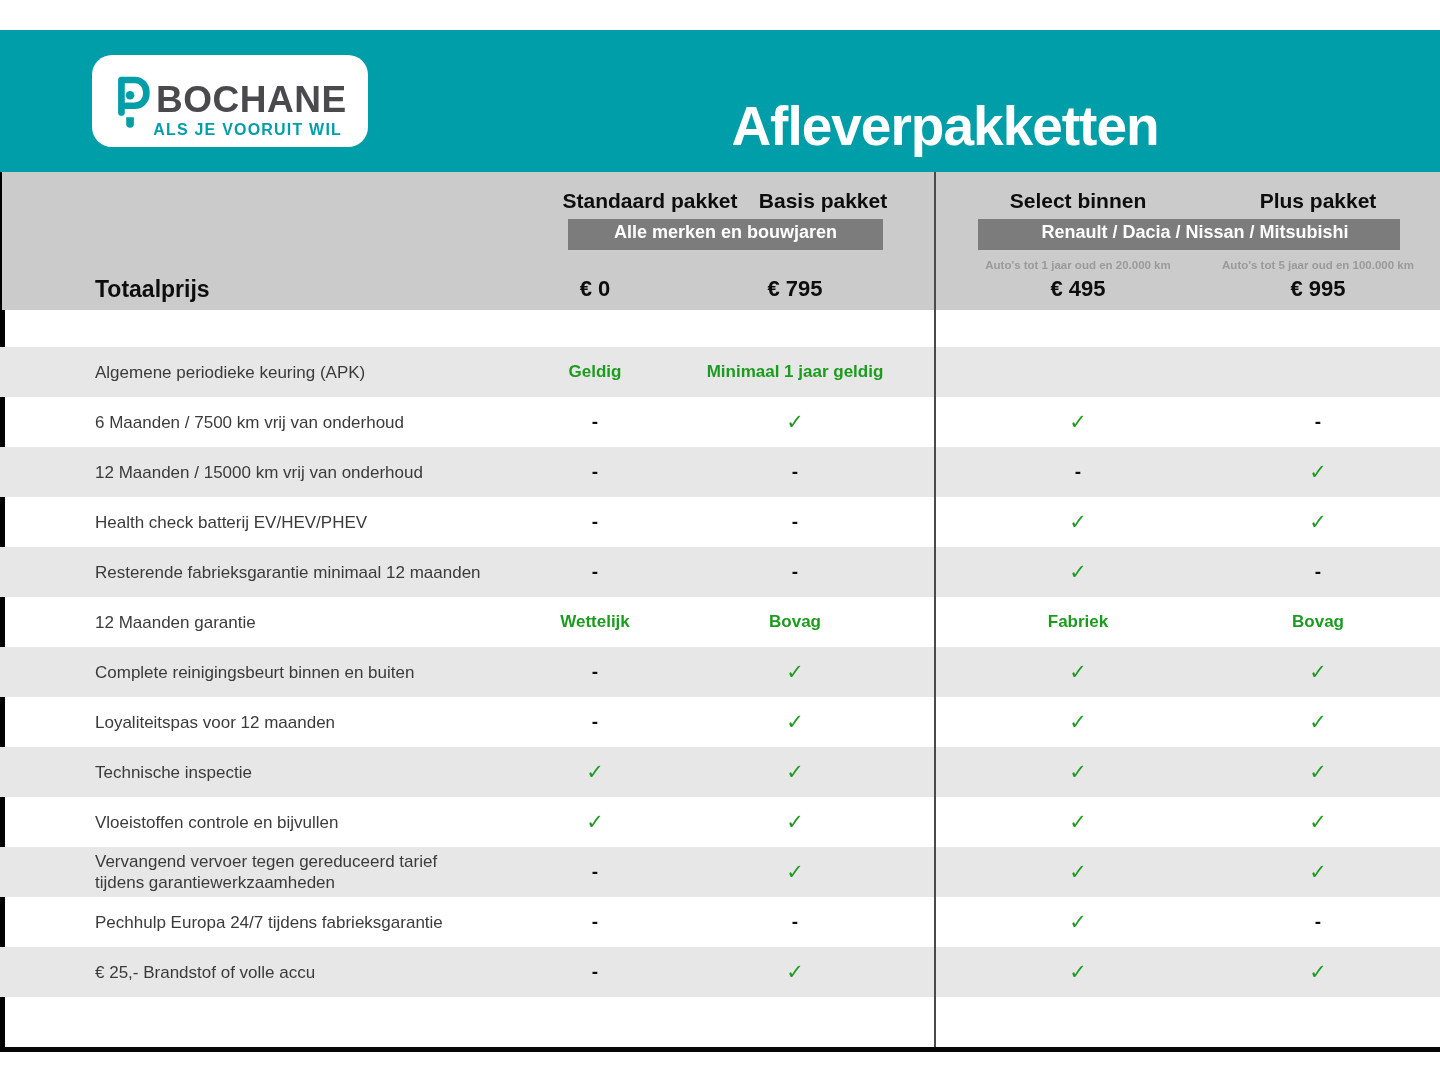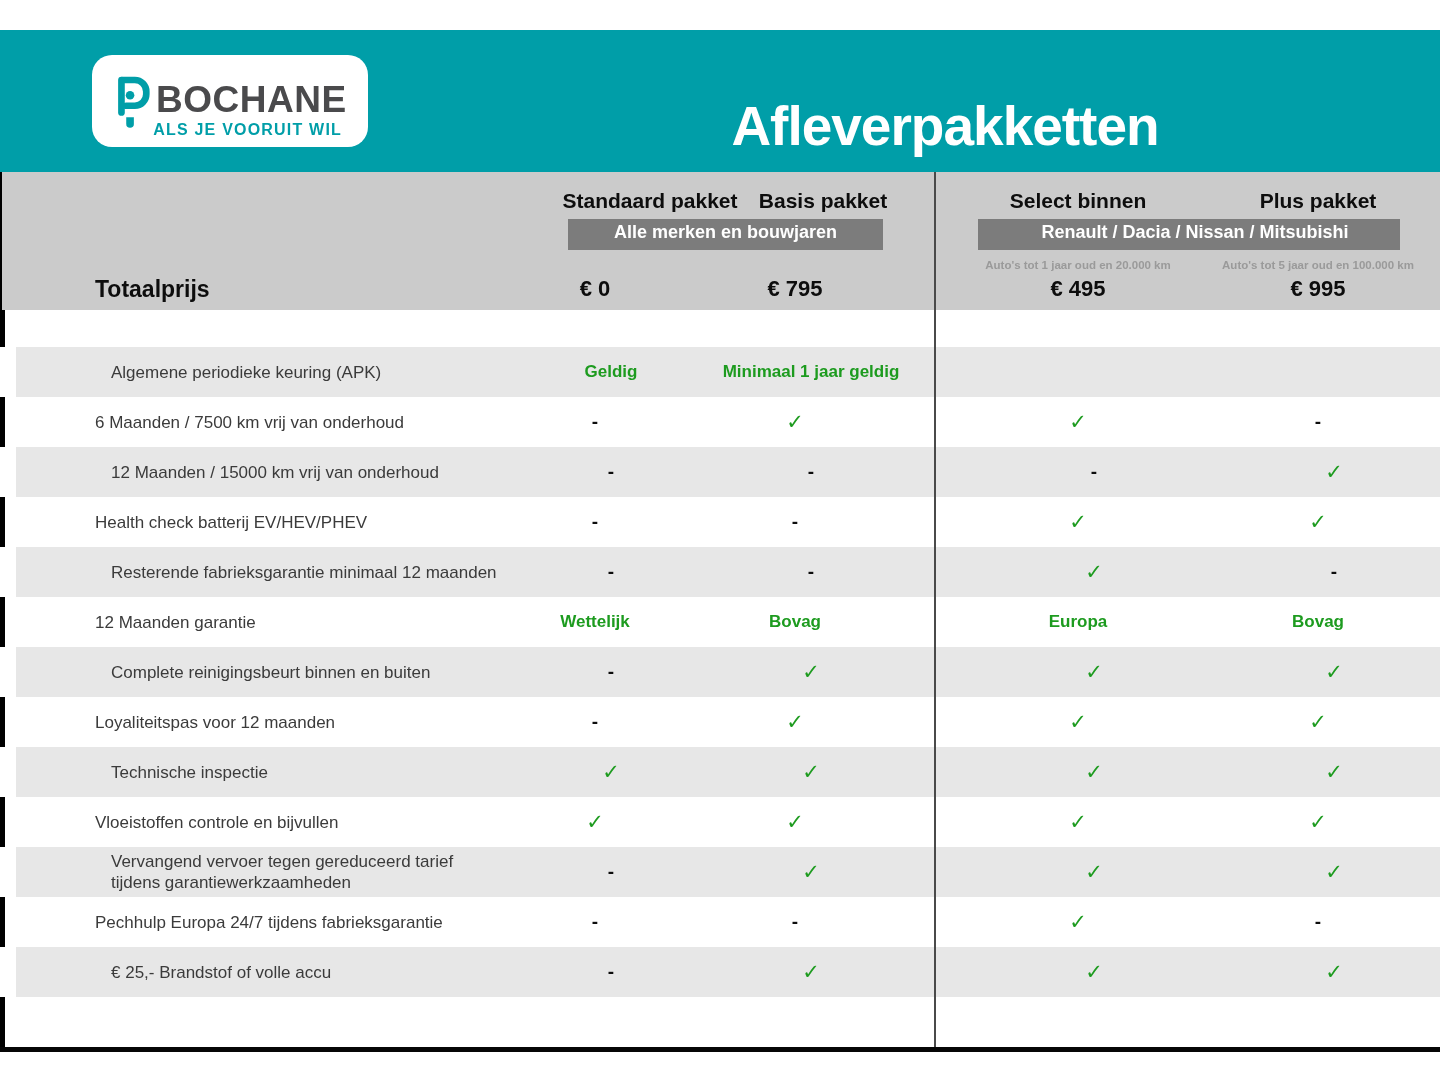--- a/index.html
+++ b/index.html
@@ -41,21 +41,21 @@
 
   .price-label { position:absolute; left:95px; top:104px; font-size:23px; font-weight:bold; color:#0d0d0d; }
   .price { position:absolute; top:104px; width:200px; text-align:center; font-size:22px; font-weight:bold; color:#0d0d0d; }
   .p1 { left:495px; } .p2 { left:695px; } .p3 { left:978px; } .p4 { left:1218px; }
 
   .gap-row { position:relative; height:37px; background:#ffffff; }
   .gap-row::before, .row.white::before, .bottom-row::before {
     content:""; position:absolute; left:0; top:0; width:5px; height:100%; background:#000; }
 
   .row { position:relative; height:50px; }
-  .row.gray { background:var(--rowgray);margin-left:16px; }
+  .row.gray { background:var(--rowgray); }
   .row.white { background:#ffffff; }
   .row .label { position:absolute; left:95px; top:0; height:100%; display:flex; align-items:center;
     font-size:17px; color:var(--label); white-space:pre-line; line-height:21px; }
   .cell { position:absolute; top:0; height:100%; width:200px; display:flex; align-items:center; justify-content:center; }
   .c1 { left:495px; } .c2 { left:695px; } .c3 { left:978px; } .c4 { left:1218px; }
   .check { color:var(--green); font-size:21px; }
   .dash { color:#0d0d0d; font-size:19px; font-weight:bold; }
   .green-text { color:var(--green); font-size:17px; font-weight:bold; }
 
   .bottom-row { position:relative; height:50px; background:#ffffff; }
@@ -183,21 +183,21 @@
 
   <div class="row white">
     <div class="label">12 Maanden  garantie</div>
   <div class="cell c1">
             <span class="green-text">Wettelijk</span>
           </div>
           <div class="cell c2">
             <span class="green-text">Bovag</span>
           </div>
           <div class="cell c3">
-            <span class="green-text">Europa</span>
+            <span class="green-text">Fabriek</span>
           </div>
           <div class="cell c4">
             <span class="green-text">Bovag</span>
           </div>
         </div>
 
   <div class="row gray">
     <div class="label">Complete reinigingsbeurt binnen en buiten</div>
   <div class="cell c1">
             <span class="dash">-</span>

